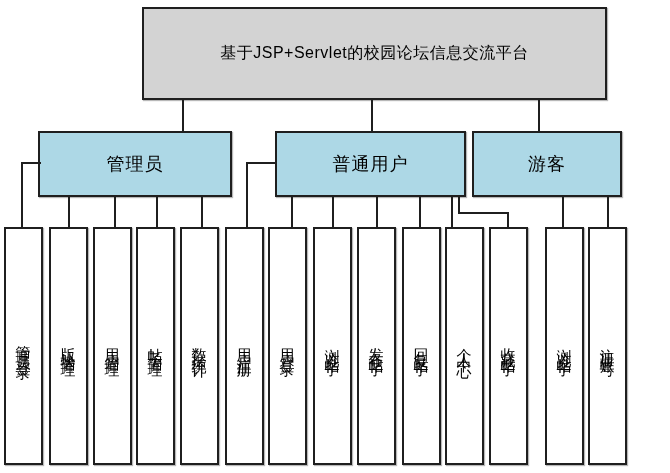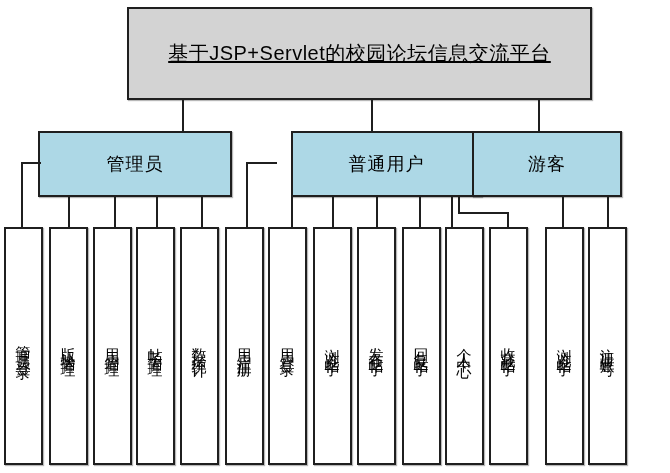--- a/index.html
+++ b/index.html
@@ -22,34 +22,33 @@
     position:absolute;
     box-sizing:border-box;
     border:2px solid var(--line);
     display:flex;
     align-items:center;
     justify-content:center;
     text-align:center;
     box-shadow:1px 1px 1px rgba(0,0,0,0.28);
   }
   .title-box{
-    left:127px;top:7px;width:465px;height:93px;
+    left:142px;top:7px;width:465px;height:93px;
     background:var(--title_fill);
-    font-size:20px;
+    font-size:16px;
     letter-spacing:0.5px;
-    text-decoration:underline;
   }
   .role-box{
     top:131px;height:66px;
     background:var(--role_fill);
     font-size:18px;
     letter-spacing:1px;
   }
   .role-admin{left:38px;width:194px;}
-  .role-user{left:275px;width:191px;margin-left:16px;}
+  .role-user{left:275px;width:191px;}
   .role-guest{left:472px;width:150px;}
   .leaf-box{
     top:227px;width:39px;height:238px;
     background:var(--leaf_fill);
     font-size:15px;
   }
   .leaf-box .vtext{
     writing-mode:vertical-rl;
     text-orientation:upright;
     letter-spacing:5px;

